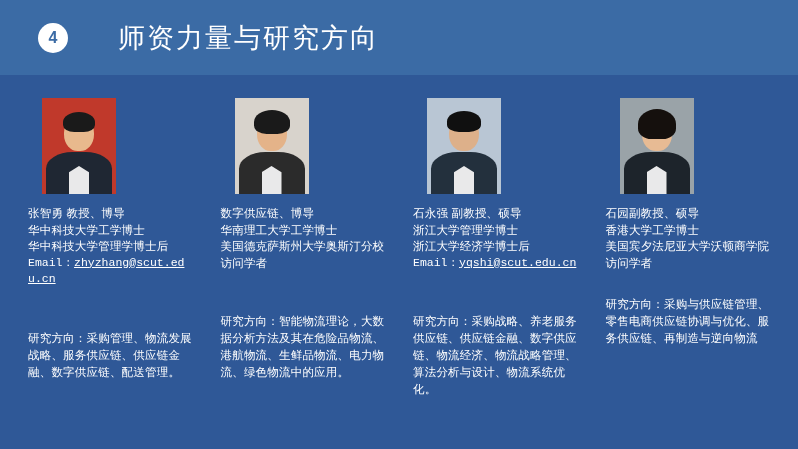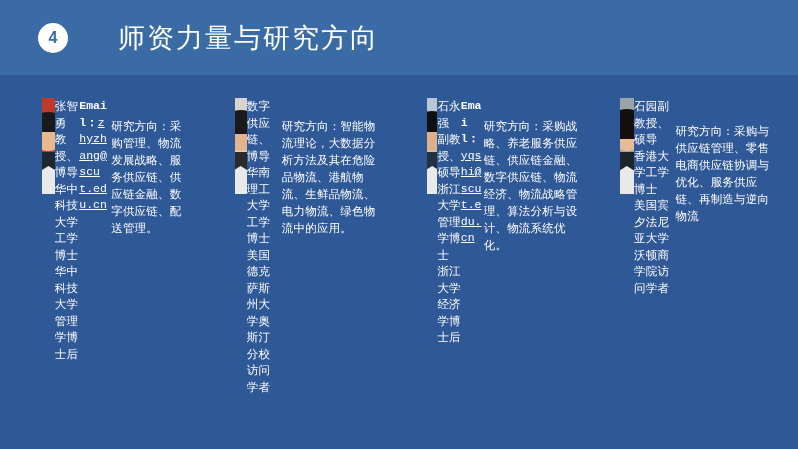--- a/index.html
+++ b/index.html
@@ -60,21 +60,21 @@
   .cards {
     display: flex;
     padding: 23px 14px 0 14px;
     box-sizing: border-box;
   }
   .card {
     width: 199px;
     box-sizing: border-box;
     padding: 0 14px;
     display: flex;
-    flex-direction: row;
+    flex-direction: column;
     align-items: flex-start;
   }
   .photo {
     width: 74px;
     height: 96px;
     margin-left: 14px;
     margin-bottom: 11px;
     position: relative;
     overflow: hidden;
     border: 0;
@@ -126,30 +126,29 @@
   .email-line {
     color: #ffffff;
     font-size: 11.5px;
     line-height: 16.5px;
     font-family: "Liberation Mono", monospace;
     margin-top: 0px;
     word-break: break-all;
   }
   .email-line .mail-label {
     font-family: "Liberation Mono", monospace;
-    font-weight: bold;
   }
   .email-line .mail-addr {
     text-decoration: underline;
   }
   .research {
     color: #ffffff;
     font-size: 11.5px;
     line-height: 17px;
-    margin-top: 20px;
+    margin-top: 42px;
     letter-spacing: 0.2px;
   }
 </style>
 </head>
 <body>
 
 <div class="slide">
 
   <div class="header">
     <div class="badge">4</div>

